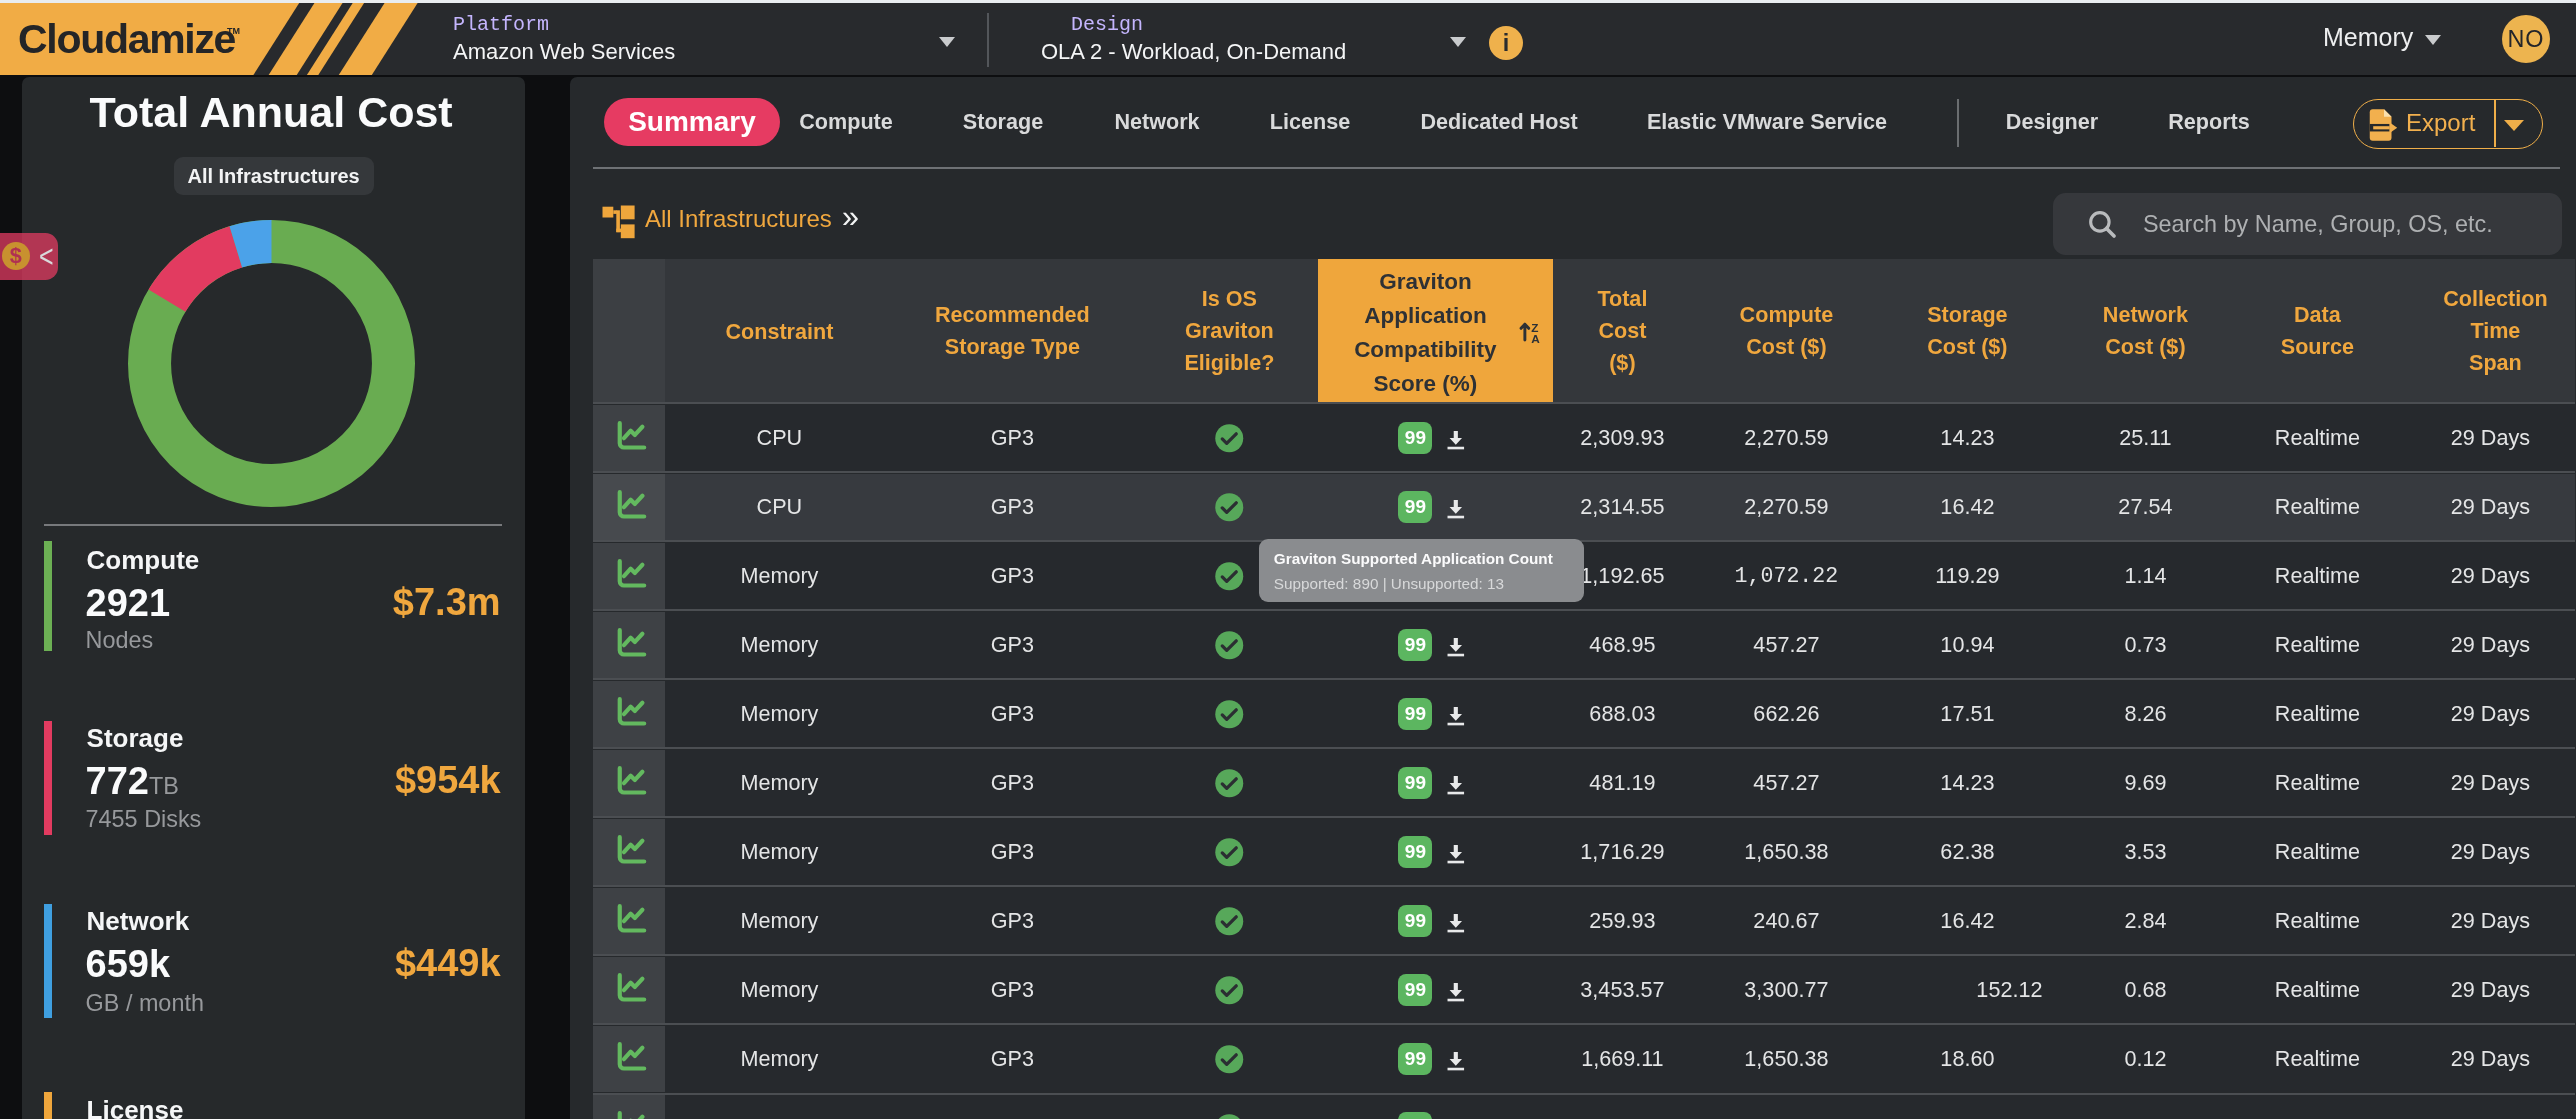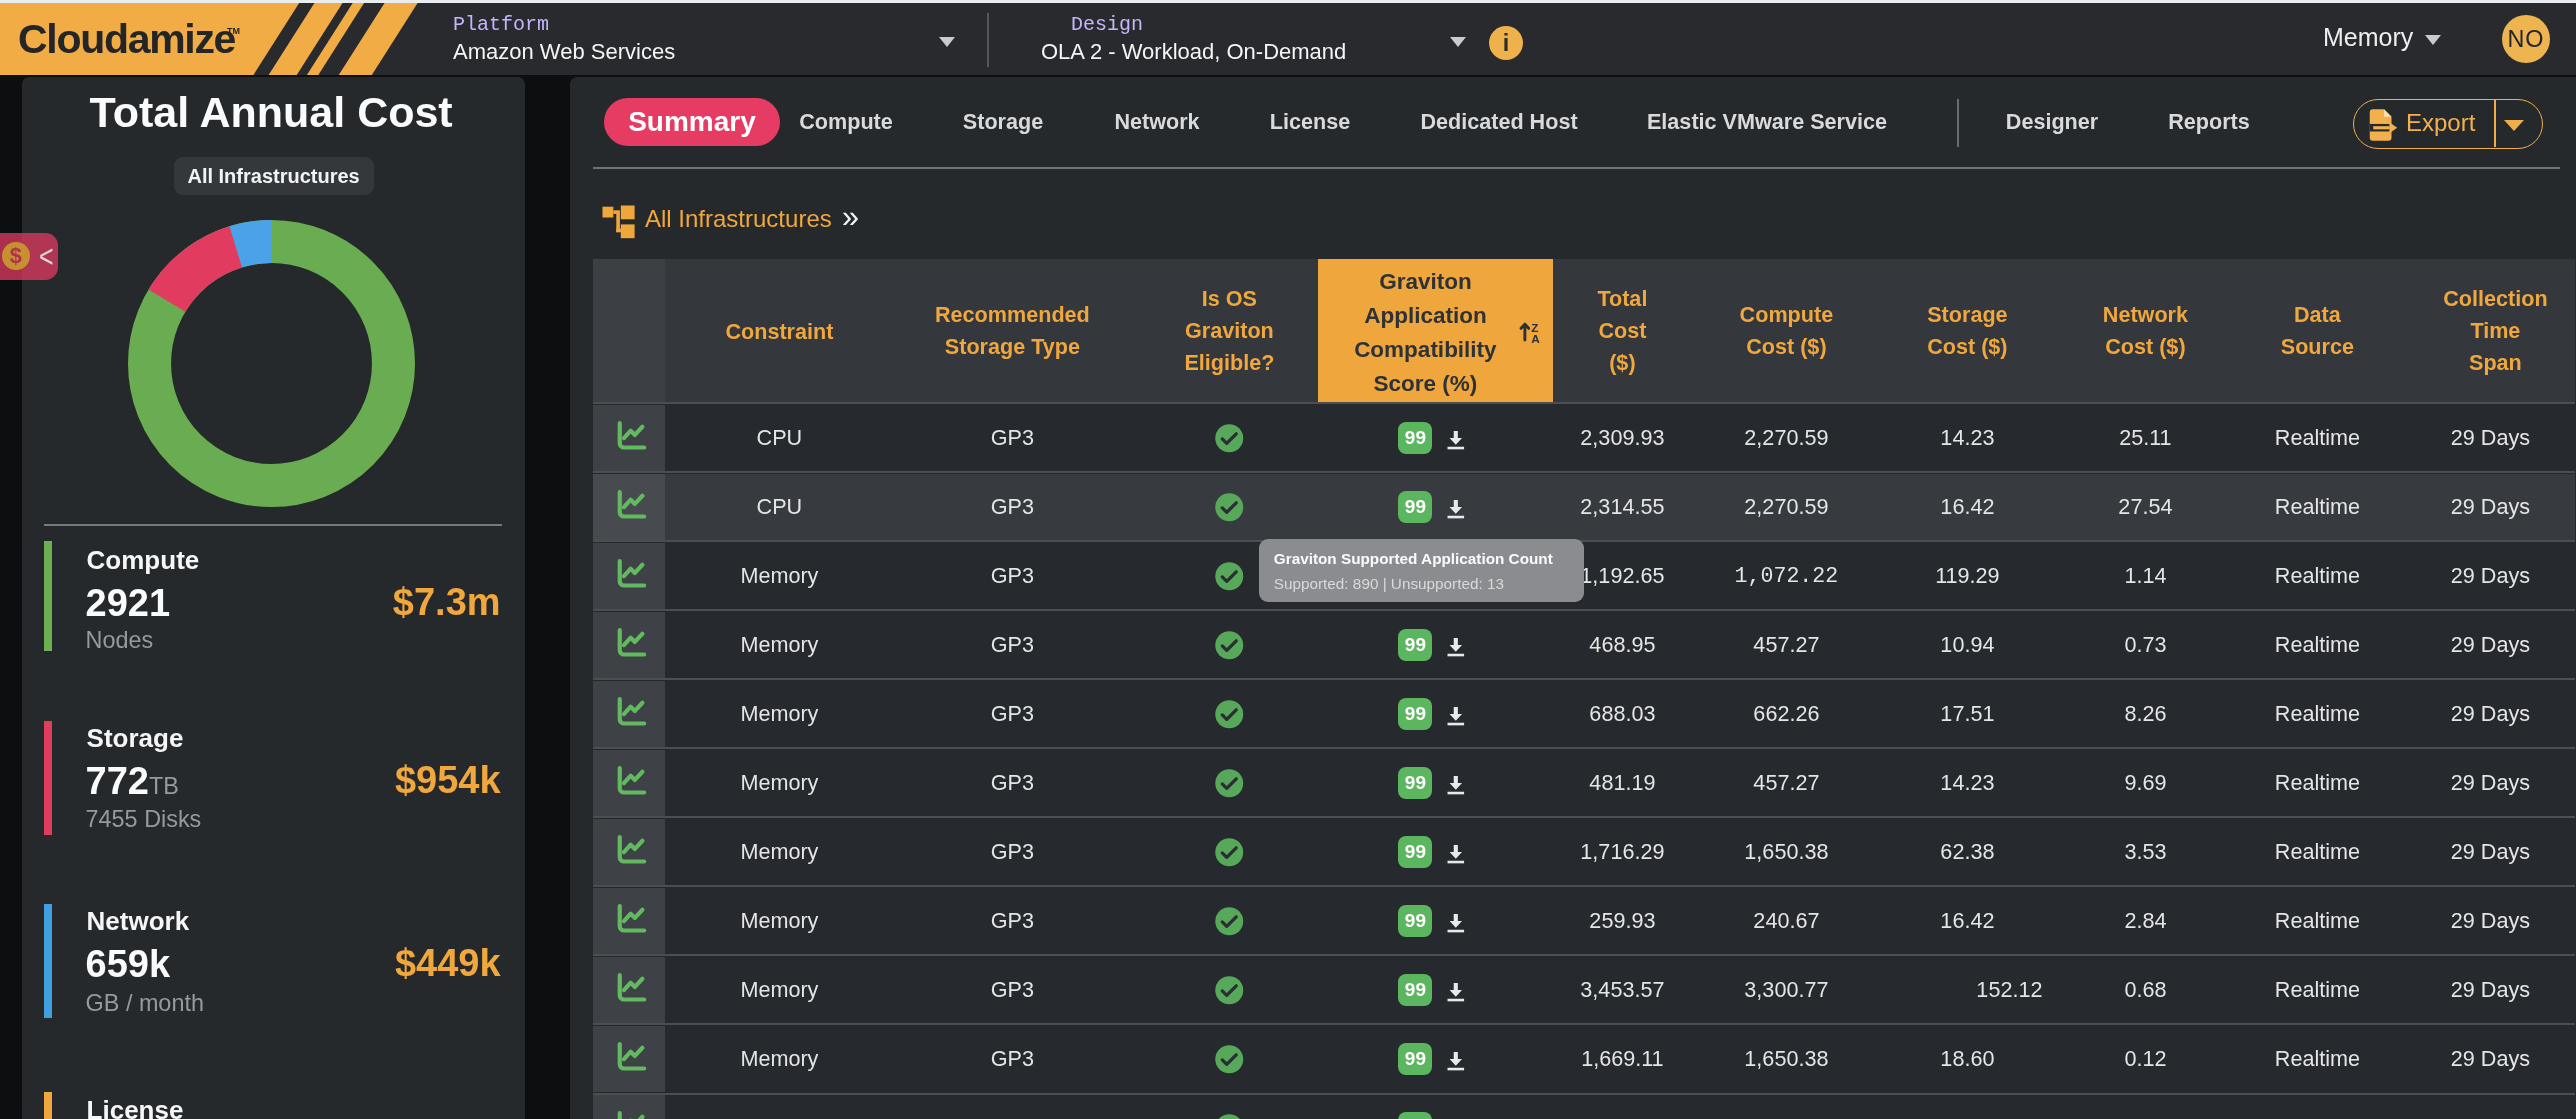--- a/index.html
+++ b/index.html
@@ -170,20 +170,27 @@
       <rect x="13.2" y="1" width="9.2" height="9.2"></rect>
       <rect x="13.2" y="13.6" width="9.2" height="9.2"></rect>
       <rect x="10.2" y="4.2" width="2.4" height="14.6"></rect>
       <rect x="8.2" y="4.2" width="2.4" height="2.4"></rect>
       <rect x="10.2" y="16.4" width="3.2" height="2.4"></rect>
     </g>
   </svg>
   <div id="crumbtxt">All Infrastructures</div>
   <div id="crumbchev">»</div>
 
+  <div id="search">
+    <svg width="34" height="34" viewBox="0 0 24 24" style="position:absolute; left:32px; top:14.4px;">
+      <circle cx="10.5" cy="10.5" r="6.5" fill="none" stroke="#B9BBBD" stroke-width="2.2"></circle>
+      <line x1="15.2" y1="15.2" x2="20.5" y2="20.5" stroke="#B9BBBD" stroke-width="2.6" stroke-linecap="round"></line>
+    </svg>
+    <div id="searchtxt">Search by Name, Group, OS, etc.</div>
+  </div>
 
   <div id="table">
       <div id="thead">
   <div id="theadicon"></div>
   <div class="th" style="left:186px; top:57px;">Constraint</div>
   <div class="th" style="left:419px; top:40px;">Recommended<br>Storage Type</div>
   <div class="th" style="left:636px; top:24px;">Is OS<br>Graviton<br>Eligible?</div>
   <div id="orangecell">
     <div class="htxt">Graviton<br>Application<br>Compatibility<br>Score (%)</div>
     <svg width="27" height="27" viewBox="0 0 24 24" style="position:absolute; left:199px; top:59px;">

